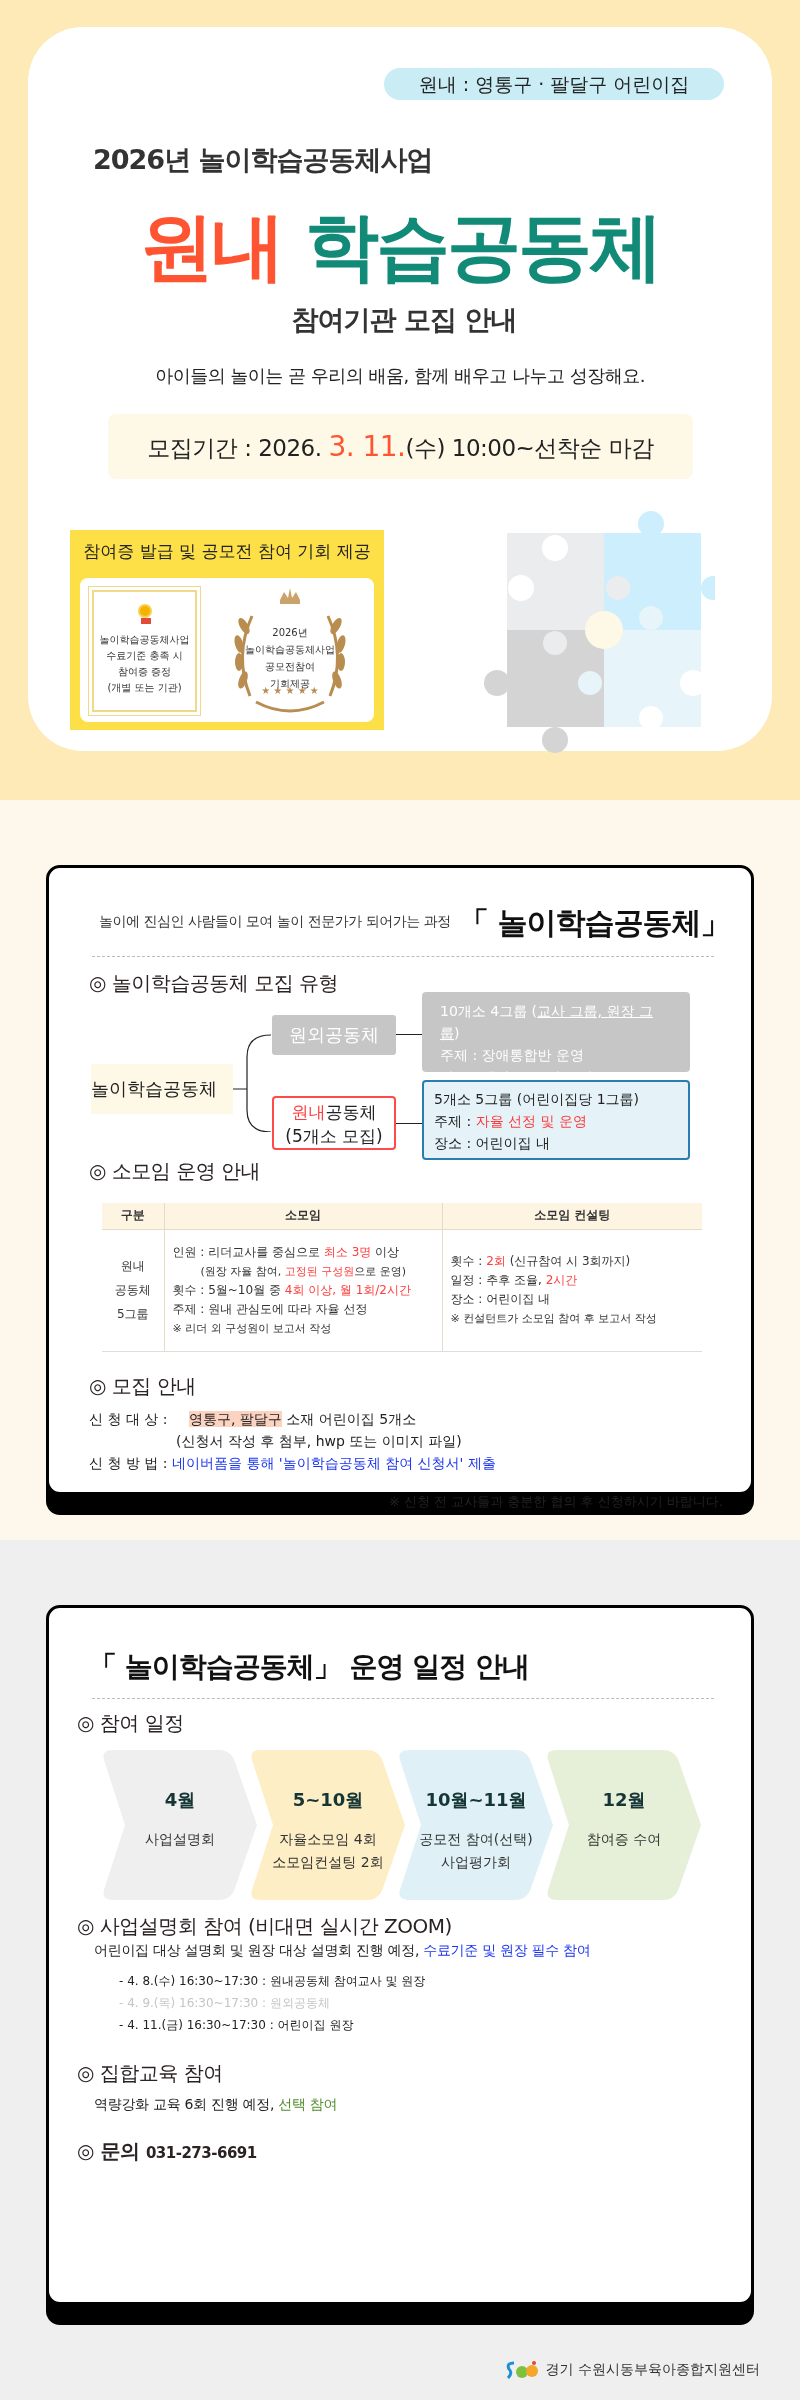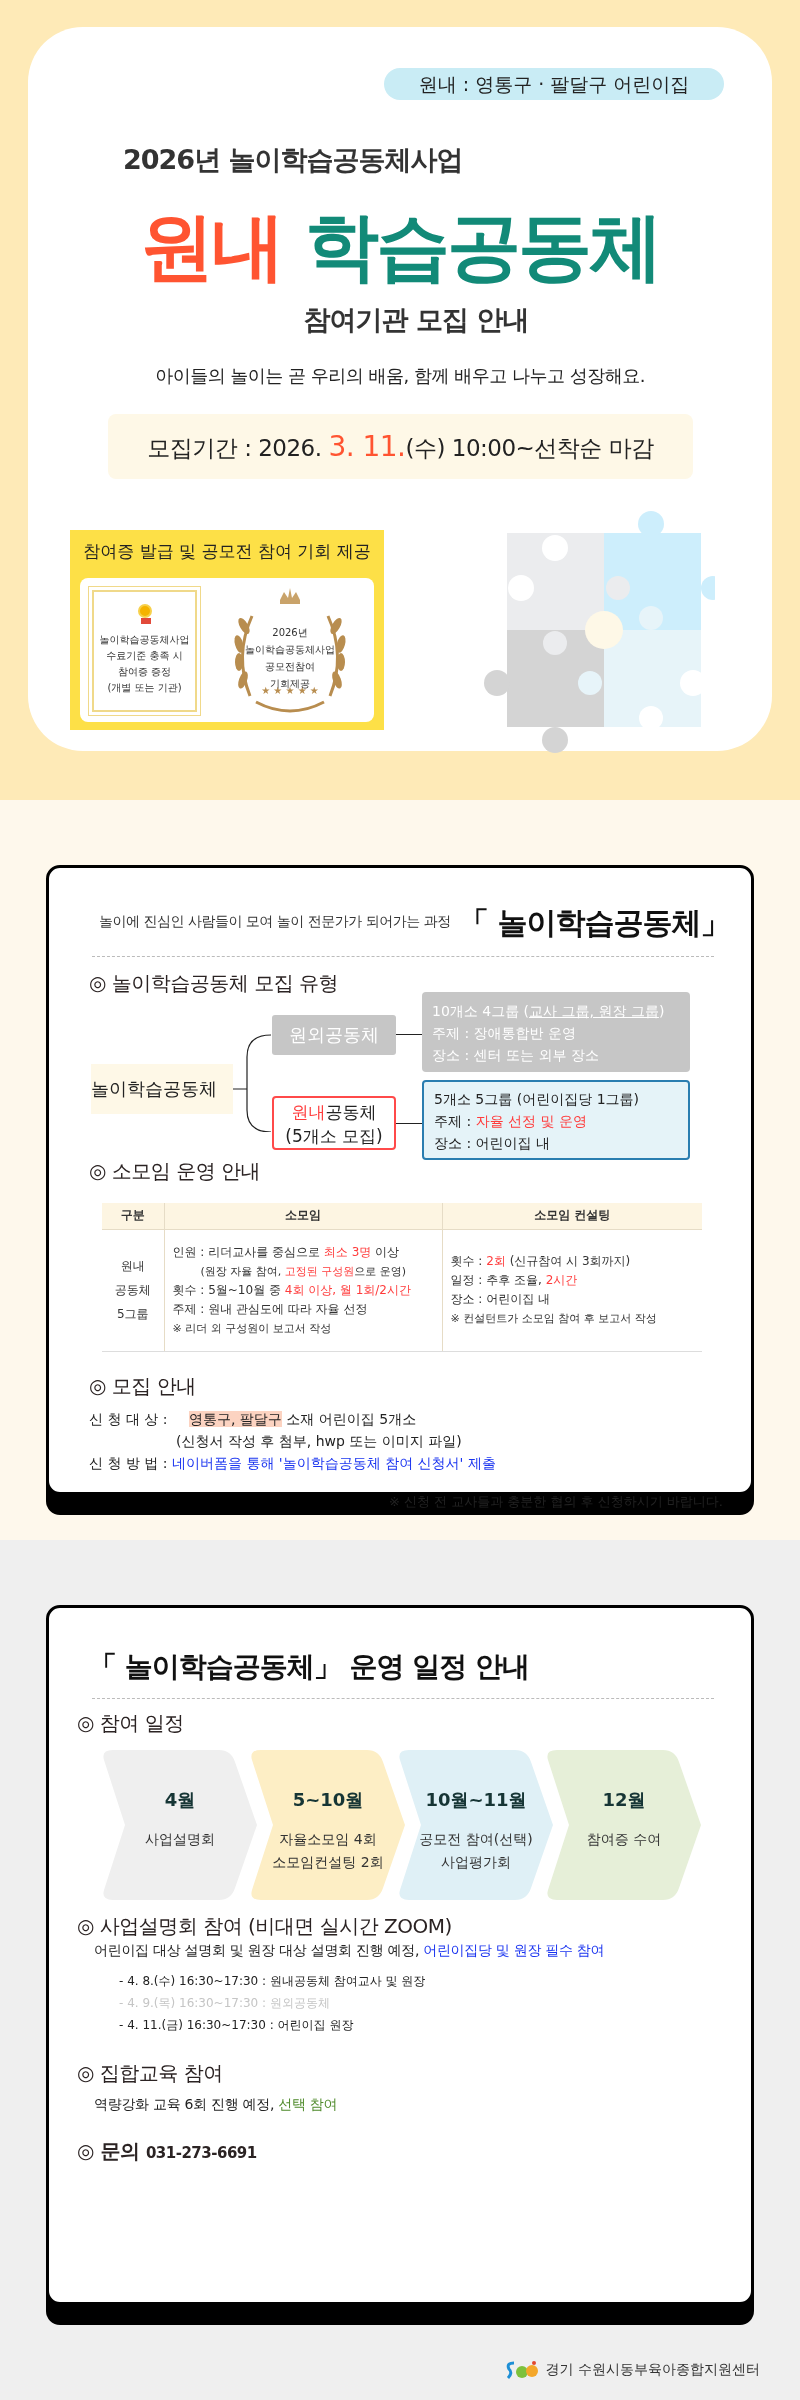--- a/index.html
+++ b/index.html
@@ -1,24 +1,24 @@
 <!DOCTYPE html>
 <html><head>
 <meta charset="utf-8">
 <style>
   * { box-sizing: border-box; margin: 0; padding: 0; }
   body { width: 800px; height: 2400px; font-family: "DejaVu Sans", "Liberation Sans", sans-serif; color: #222; background: #fff; overflow: hidden; }
   .sec1 { position: relative; height: 800px; background: #feeab7; }
   .hero { position: absolute; left: 28px; top: 27px; width: 744px; height: 724px; background: #fff; border-radius: 55px; }
   .badge { position: absolute; left: 356px; top: 41px; width: 340px; height: 32px; background: #c9ecf5; border-radius: 16px; font-size: 19px; line-height: 32px; text-align: center; color: #222; }
-  .h-sub { position: absolute; left: 0; width: 744px; top: 115px; text-align: left; padding-left: 95px; font-size: 27px; font-weight: bold; color: #333; letter-spacing: -1px; }
+  .h-sub { position: absolute; left: 0; width: 744px; top: 115px; text-align: left; padding-left: 65px; font-size: 27px; font-weight: bold; color: #333; letter-spacing: -1px; }
   .h-main { position: absolute; left: 0; width: 744px; top: 182px; text-align: center; font-size: 74px; font-weight: bold; letter-spacing: -3px; line-height: 1; }
   .h-main .red { color: #ff5431; }
   .h-main .green { color: #128a78; }
-  .h-guide { position: absolute; left: 16px; width: 744px; top: 275px; text-align: center; font-size: 27px; font-weight: bold; color: #333; letter-spacing: -1px; }
+  .h-guide { position: absolute; left: 4px; width: 744px; top: 275px; text-align: center; font-size: 27px; font-weight: bold; color: #333; letter-spacing: -1px; }
   .h-slogan { position: absolute; left: 0; width: 744px; top: 337px; text-align: center; font-size: 18px; color: #222; letter-spacing: -0.5px; }
   .period { position: absolute; left: 80px; top: 387px; width: 585px; height: 65px; background: #fef8e7; border-radius: 8px; text-align: center; line-height: 65px; font-size: 23px; color: #222; letter-spacing: -0.5px; }
   .period .hl { color: #ff5431; font-size: 28px; }
   .cert-wrap { position: absolute; left: 70px; top: 503px; width: 314px; height: 200px; background: #fde047; }
   .cert-title { position: absolute; left: 0; top: 10px; width: 314px; text-align: center; font-size: 17px; color: #222; }
   .cert-inner { position: absolute; left: 10px; top: 48px; width: 294px; height: 144px; background: #fff; border-radius: 8px; }
   .cert-frame { position: absolute; left: 12px; top: 12px; width: 105px; height: 122px; border: 2px solid #f0d98a; outline: 1px solid #f0d98a; outline-offset: 3px; text-align: center; font-size: 10px; line-height: 16px; color: #333; padding-top: 40px; }
   .medal { position: absolute; left: 44px; top: 12px; width: 14px; height: 14px; border-radius: 50%; background: #f5b300; border: 2px solid #f7d04a; }
   .medal:after { content: ""; position: absolute; left: 1px; top: 12px; width: 10px; height: 6px; background: #e24a3a; }
   .laurel { position: absolute; left: 150px; top: 8px; width: 120px; height: 128px; }
@@ -28,21 +28,21 @@
   .card { position: absolute; left: 46px; width: 708px; background: #fff; border: 3px solid #000; border-radius: 14px; box-shadow: 0 20px 0 0 #000; }
   .card1 { top: 65px; height: 630px; }
   .intro { position: absolute; left: 50px; top: 45px; font-size: 14px; color: #333; letter-spacing: -0.5px; }
   .intro-big { position: absolute; left: 410px; top: 35px; font-size: 30px; font-weight: bold; color: #111; letter-spacing: -1px; }
   .dotline { position: absolute; left: 43px; width: 622px; border-top: 1px dashed #bbb; }
   .sh { position: absolute; font-size: 20px; color: #2b2323; letter-spacing: -0.5px; }
   .root-node { position: absolute; left: 42px; top: 196px; width: 142px; height: 50px; background: #fef8e7; font-size: 18px; line-height: 50px; text-align: left; color: #222; }
   .node-out { position: absolute; left: 223px; top: 147px; width: 124px; height: 40px; background: #c6c6c6; border-radius: 3px; color: #fff; font-size: 18px; line-height: 40px; text-align: center; }
   .node-in { position: absolute; left: 223px; top: 228px; width: 124px; height: 54px; border: 2px solid #ff4a4a; border-radius: 4px; font-size: 17px; line-height: 24px; text-align: center; color: #222; padding-top: 2px; background: #fff; }
   .node-in .red { color: #ff3b3b; }
-  .detail-out { position: absolute; left: 373px; top: 124px; width: 268px; height: 80px; background: #c6c6c6; border-radius: 4px; color: #fff; font-size: 14px; line-height: 22px; padding: 8px 10px; }
+  .detail-out { position: absolute; left: 373px; top: 124px; width: 268px; height: 80px; background: #c6c6c6; border-radius: 4px; color: #fff; font-size: 14px; line-height: 22px; padding: 8px 18px; }
   .detail-out u { text-decoration: underline; }
   .detail-in { position: absolute; left: 373px; top: 212px; width: 268px; height: 80px; background: #e5f3f8; border: 2px solid #2a7db0; border-radius: 4px; font-size: 14px; line-height: 22px; padding: 6px 10px; color: #222; }
   .detail-in .red { color: #ff3b3b; }
   .curve { position: absolute; left: 184px; top: 164px; width: 40px; height: 100px; }
   .hline { position: absolute; height: 1px; background: #222; }
   table.ops { position: absolute; left: 53px; top: 335px; width: 600px; border-collapse: collapse; font-size: 12px; color: #333; }
   table.ops th { background: #fdf5e2; height: 26px; font-weight: bold; border-bottom: 1px solid #e6dcc6; border-left: 1px solid #e6dcc6; font-size: 12px; }
   table.ops th:first-child, table.ops td:first-child { border-left: none; }
   table.ops td { vertical-align: middle; padding: 6px 8px; line-height: 19px; border-left: 1px solid #e6dcc6; border-bottom: 1px solid #ddd; height: 122px; }
   table.ops td.c1 { text-align: center; width: 62px; line-height: 24px; }
@@ -269,21 +269,21 @@
             <path d="M12 0 L118 0 Q130 0 134 12 L156 75 L134 138 Q130 150 118 150 L12 150 Q0 150 3 140 L24 75 L3 10 Q0 0 12 0 Z" fill="#e6efd8"></path>
           </svg>
         <div class="m">12월</div>
         <div class="d">
             <div>참여증 수여</div>
           </div>
       </div>
     </div>
 
     <div class="sh" style="left:28px; top:305px;">◎ 사업설명회 참여 (비대면 실시간 ZOOM)</div>
-    <div class="p-text" style="top:334px; left:45px;"><span>어린이집 대상 설명회 및 원장 대상 설명회 진행 예정, </span><span class="blue">어린이집당 및 원장 필수 참여</span></div>
+    <div class="p-text" style="top:334px; left:45px;"><span>어린이집 대상 설명회 및 원장 대상 설명회 진행 예정, </span><span class="blue">수료기준 및 원장 필수 참여</span></div>
     <div class="list2" style="top:362px;">
       <div>- 4.  8.(수) 16:30~17:30 : 원내공동체 참여교사 및 원장</div>
       <div class="gray">- 4.  9.(목) 16:30~17:30 : 원외공동체</div>
       <div>- 4. 11.(금) 16:30~17:30 : 어린이집 원장</div>
     </div>
 
     <div class="sh" style="left:28px; top:452px;">◎ 집합교육 참여</div>
     <div class="p-text" style="top:488px; left:45px;"><span>역량강화 교육 6회 진행 예정, </span><span class="green">선택 참여</span></div>
 
     <div class="sh" style="left:28px; top:530px;font-weight:bold;"><span>◎ 문의</span> <span style="font-size:15px;">031-273-6691</span></div>

